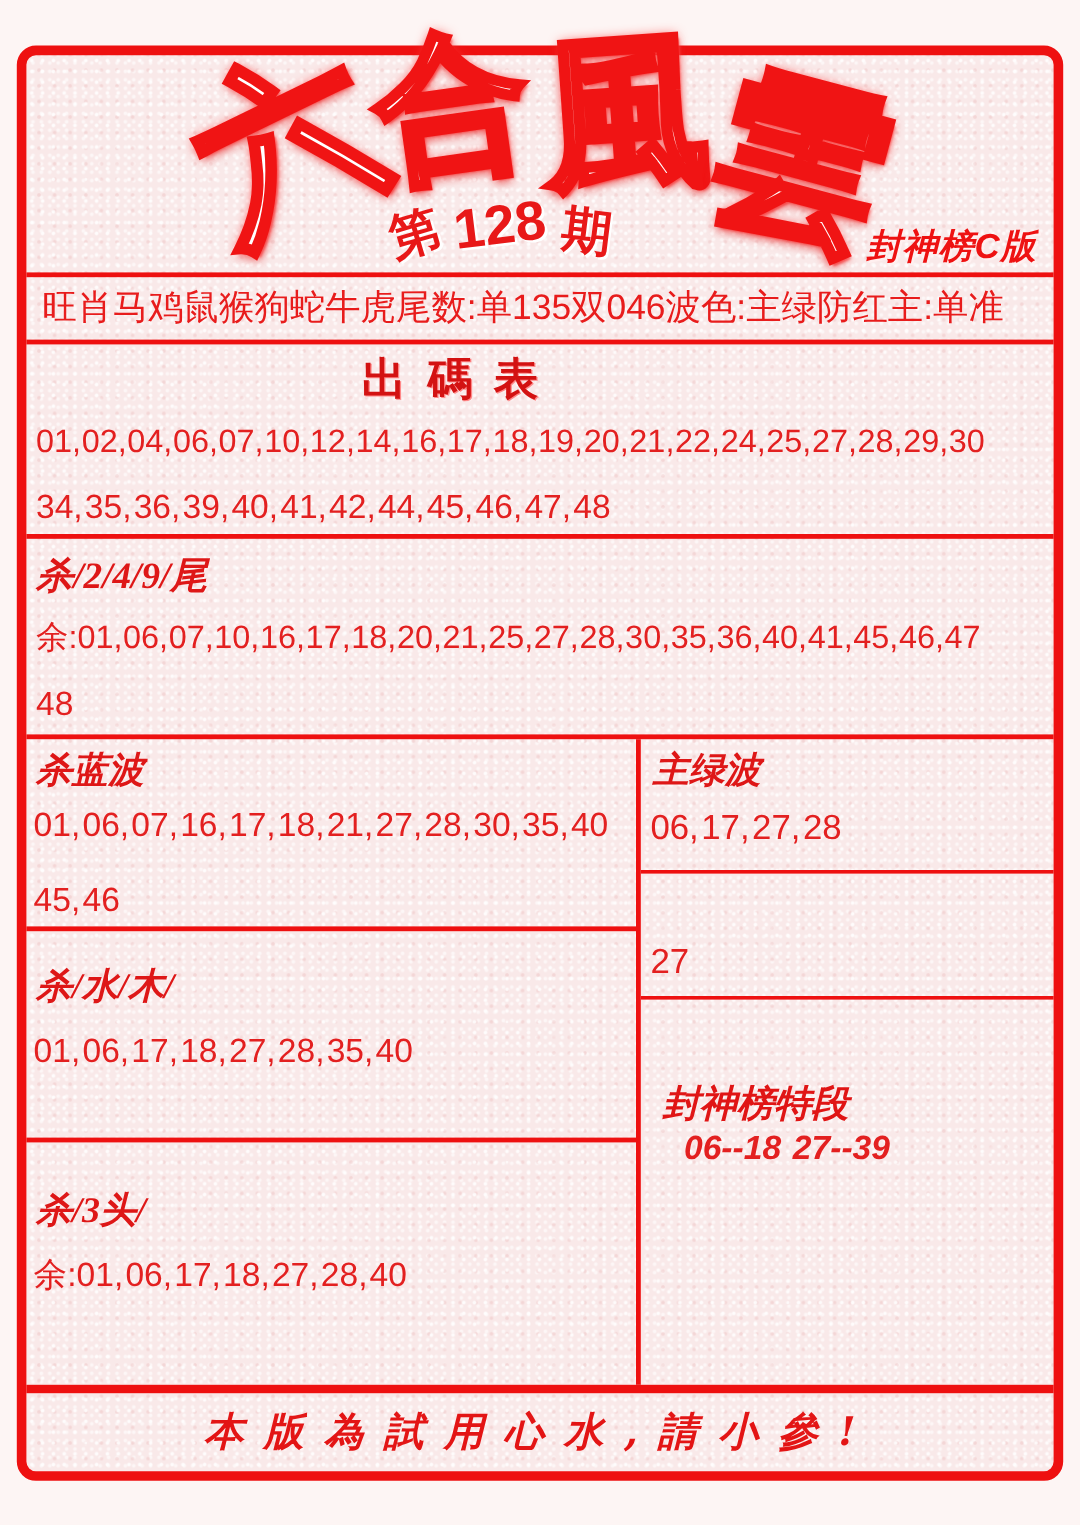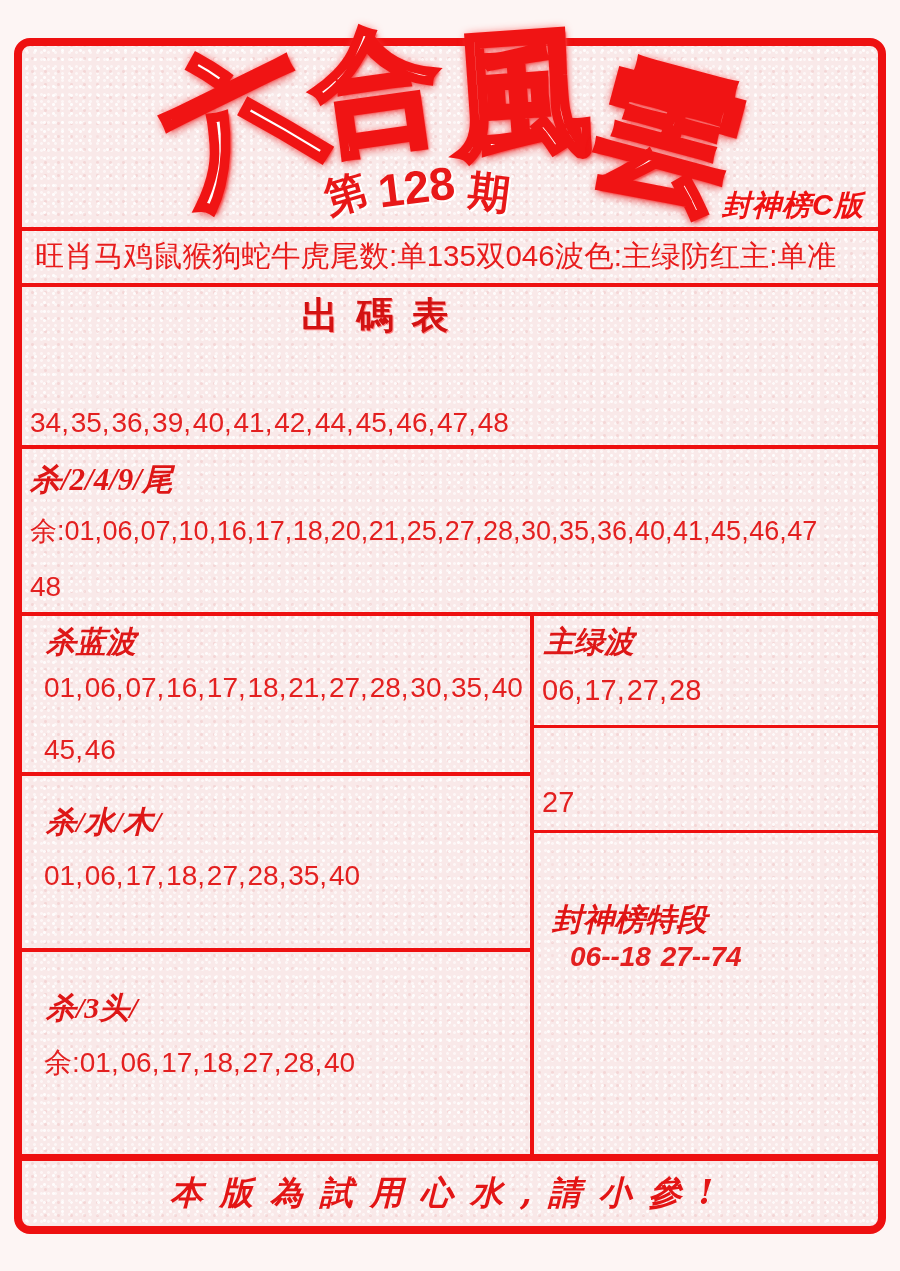--- a/index.html
+++ b/index.html
@@ -64,21 +64,21 @@
     font-family:"DejaVu Serif", serif;text-shadow:1px 1px 0 #f88;}
   .chuma-l1{position:absolute;left:8px;top:66px;}
   .chuma-l2{position:absolute;left:8px;top:120px;font-size:28px;}
   .k249{position:absolute;left:0;top:403px;width:856px;height:184px;}
   .k249-title{position:absolute;left:8px;top:10px;font-size:31px;}
   .k249-l1{position:absolute;left:8px;top:64px;}
   .k249-l2{position:absolute;left:8px;top:122px;font-size:28px;}
   
   .twocol{position:absolute;left:0;top:570px;width:856px;height:538px;}
   .vdiv{position:absolute;left:508px;top:0;width:4px;height:538px;background:#ee1010;}
-  .lbox{position:absolute;left:16px;width:508px;}
+  .lbox{position:absolute;left:0;width:508px;}
   .rbox{position:absolute;left:512px;width:388px;}
   .lh{position:absolute;left:0;width:508px;height:4px;background:#ee1010;}
   .rh{position:absolute;left:512px;width:344px;height:3px;background:#ee1010;}
   .kblue{top:0;height:156px;}
   .kblue-title{position:absolute;left:8px;top:6px;font-size:30px;}
   .kblue-l1{position:absolute;left:6px;top:56px;}
   .kblue-l2{position:absolute;left:6px;top:118px;}
   .kww{top:160px;height:172px;}
   .kww-title{position:absolute;left:8px;top:26px;font-size:30px;}
   .kww-l1{position:absolute;left:6px;top:84px;}
@@ -125,20 +125,21 @@
     <div class="hline" style="top:181px"></div>
 
     <div class="zodiac">
       <span>旺肖马鸡鼠猴狗蛇牛虎尾数:单135双046波色:主绿防红主:单准</span>
     </div>
 
     <div class="hline" style="top:237px"></div>
 
     <div class="chuma">
       <div class="chuma-title">出碼表</div>
+      <div class="nums nums-sm chuma-l1">01, 02, 04, 06, 07, 10, 12, 14, 16, 17, 18, 19, 20, 21, 22, 24, 25, 27, 28, 29, 30</div>
       <div class="nums chuma-l2">34, 35, 36, 39, 40, 41, 42, 44, 45, 46, 47, 48</div>
     </div>
 
     <div class="hline" style="top:399px"></div>
 
     <div class="k249">
       <div class="boxtitle k249-title">杀/2/4/9/尾</div>
       <div class="nums nums-sm k249-l1">余:01, 06, 07, 10, 16, 17, 18, 20, 21, 25, 27, 28, 30, 35, 36, 40, 41, 45, 46, 47</div>
       <div class="nums k249-l2">48</div>
     </div>
@@ -172,21 +173,21 @@
       </div>
       <div class="rh" style="top:109px"></div>
 
       <div class="rbox b27">
         <div class="nums b27-val">27</div>
       </div>
       <div class="rh" style="top:214px"></div>
 
       <div class="rbox special">
         <div class="boxtitle special-title">封神榜特段</div>
-        <div class="special-range">06--18 27--74</div>
+        <div class="special-range">06--18 27--39</div>
       </div>
     </div>
 
     <div class="footline"></div>
 
     <div class="footer">
       <span>本版為試用心水,請小參!</span>
     </div>
 
   </div>

